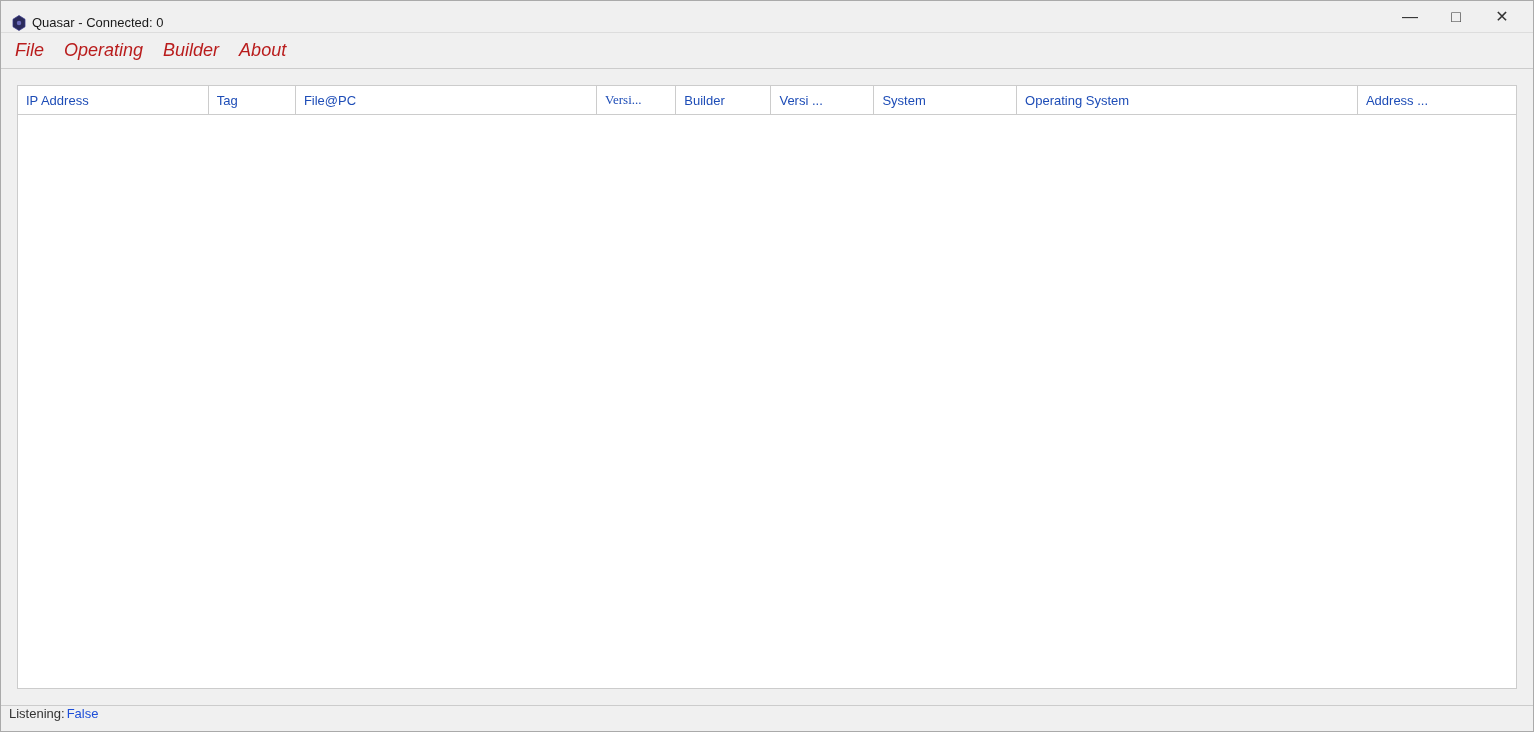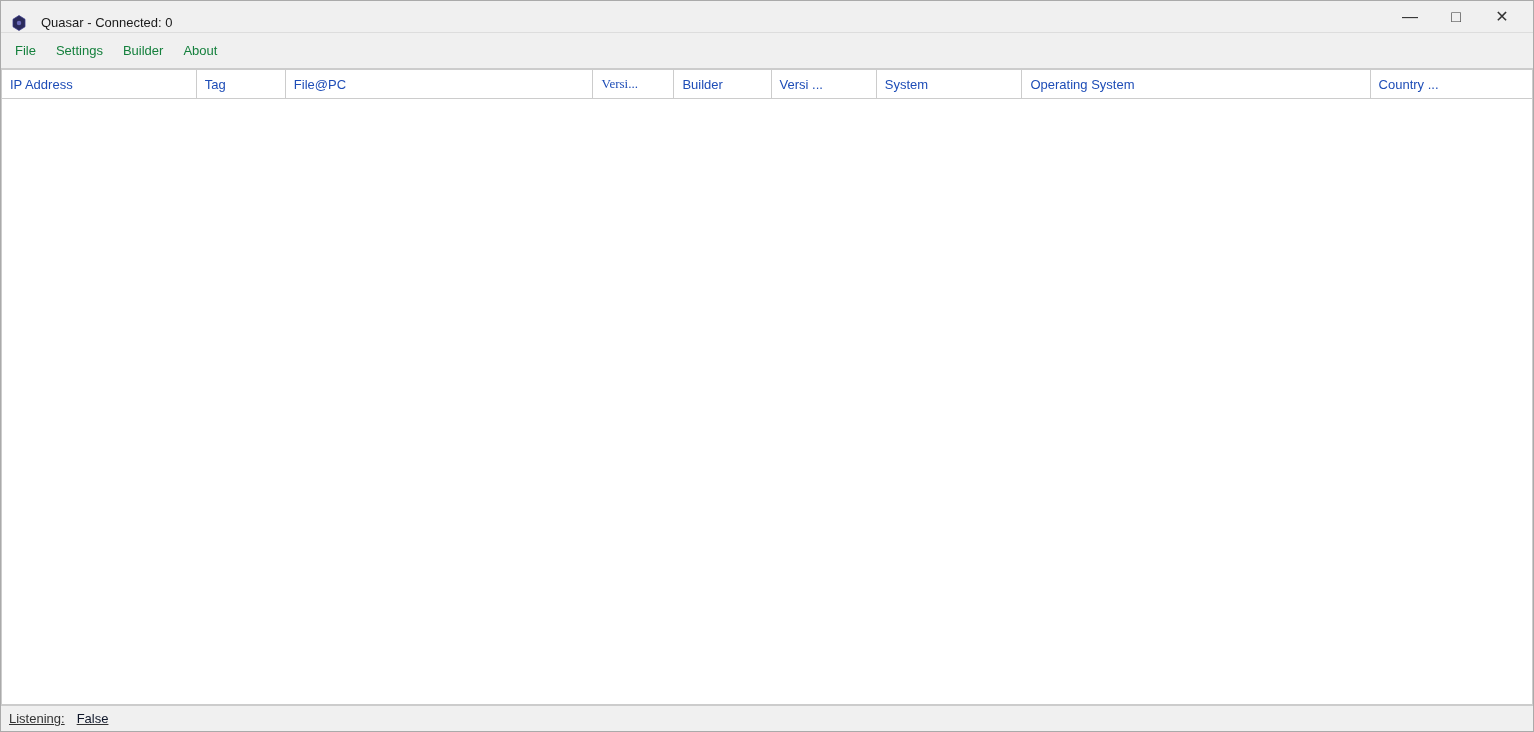--- a/index.html
+++ b/index.html
@@ -28,21 +28,21 @@
       align-items: center;
       justify-content: space-between;
       padding: 0 8px;
       border-bottom: 1px solid #ddd;
       flex-shrink: 0;
     }
 
     .title-bar-left {
       display: flex;
       align-items: center;
-      gap: 12px;
+      gap: 3px;
       margin-top: 12px;
     }
 
     .app-icon {
       width: 20px;
       height: 20px;
       display: flex;
       align-items: center;
       justify-content: center;
     }
@@ -82,34 +82,35 @@
       display: flex;
       align-items: center;
       padding: 0 4px;
       border-bottom: 1px solid #ccc;
       flex-shrink: 0;
     }
 
     .menu-item {
       padding: 4px 10px;
       cursor: pointer;
-      font-size: 13px;
-      color: #15803d;
+      font-size: 18px;
+      color: #b91c1c;
       border-radius: 2px;
+      font-style: italic;
     }
 
     
     .main-content {
       flex: 1;
       display: flex;
       flex-direction: column;
       overflow: hidden;
       background: white;
       border: 1px solid #ccc;
-      margin: 0;
+      margin: 16px;
     }
 
     
     .data-table {
       width: 100%;
       border-collapse: collapse;
       table-layout: fixed;
     }
 
     .data-table thead tr {
@@ -149,35 +150,34 @@
       flex: 1;
       overflow: auto;
     }
 
     
     .status-bar {
       height: 26px;
       background: #f0f0f0;
       border-top: 1px solid #ccc;
       display: flex;
-      align-items: center;
+      align-items: flex-start;
       padding: 0 8px;
       font-size: 13px;
       color: #333;
       flex-shrink: 0;
-      text-decoration: underline;
     }
 
     .status-bar .listening-label {
       color: #333;
     }
 
     .status-bar .listening-value {
-      color: #0f172a;
-      margin-left: 12px;
+      color: #1d4ed8;
+      margin-left: 2px;
     }
   </style>
 </head>
 <body>
 
 <div class="title-bar">
   <div class="title-bar-left">
     <div class="app-icon">
       <svg viewBox="0 0 24 24" fill="none" xmlns="http://www.w3.org/2000/svg">
         <polygon points="12,2 20,7 20,17 12,22 4,17 4,7" fill="#2a2a5a" stroke="#3a3a8a" stroke-width="1"></polygon>
@@ -188,39 +188,39 @@
   </div>
   <div class="title-bar-controls">
     <button class="title-btn">—</button>
     <button class="title-btn">□</button>
     <button class="title-btn close-btn">✕</button>
   </div>
 </div>
 
 <div class="menu-bar">
   <div class="menu-item">File</div>
-  <div class="menu-item">Settings</div>
+  <div class="menu-item">Operating</div>
   <div class="menu-item">Builder</div>
   <div class="menu-item">About</div>
 </div>
 
 <div class="main-content">
   <div class="table-wrapper">
     <table class="data-table">
       <thead>
         <tr>
           <th class="col-ip">IP Address</th>
           <th class="col-tag">Tag</th>
           <th class="col-user">File@PC</th>
           <th class="col-version">Versi...</th>
           <th class="col-status">Builder</th>
           <th class="col-usertype">Versi ...</th>
           <th class="col-country">System</th>
           <th class="col-os">Operating System</th>
-          <th class="col-account">Country ...</th>
+          <th class="col-account">Address ...</th>
         </tr>
       </thead>
       <tbody>
         
       </tbody>
     </table>
   </div>
 </div>
 
 <div class="status-bar">

